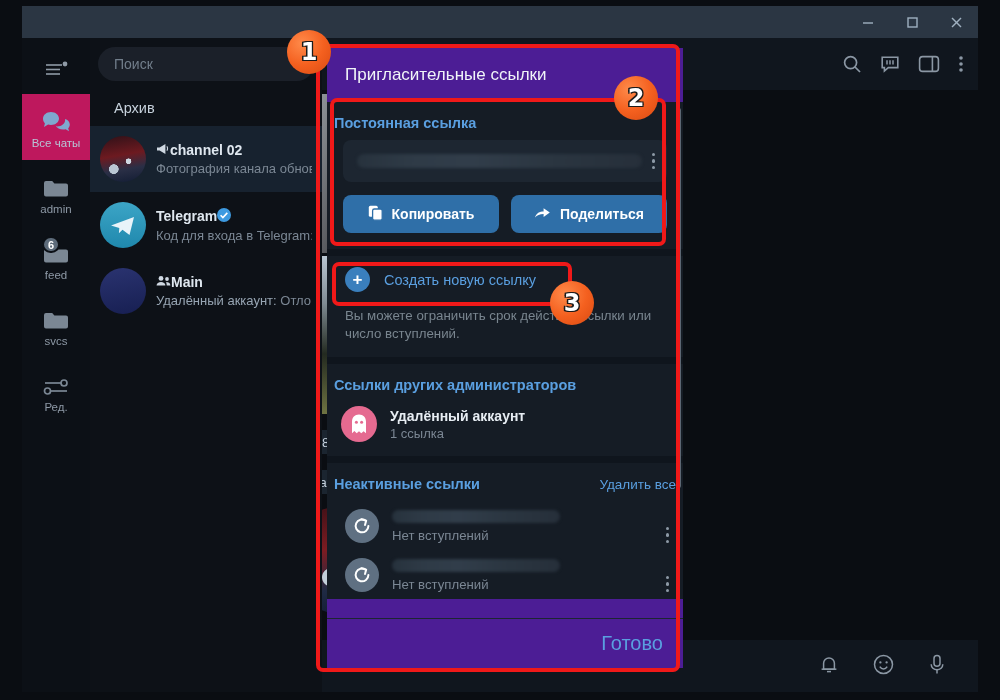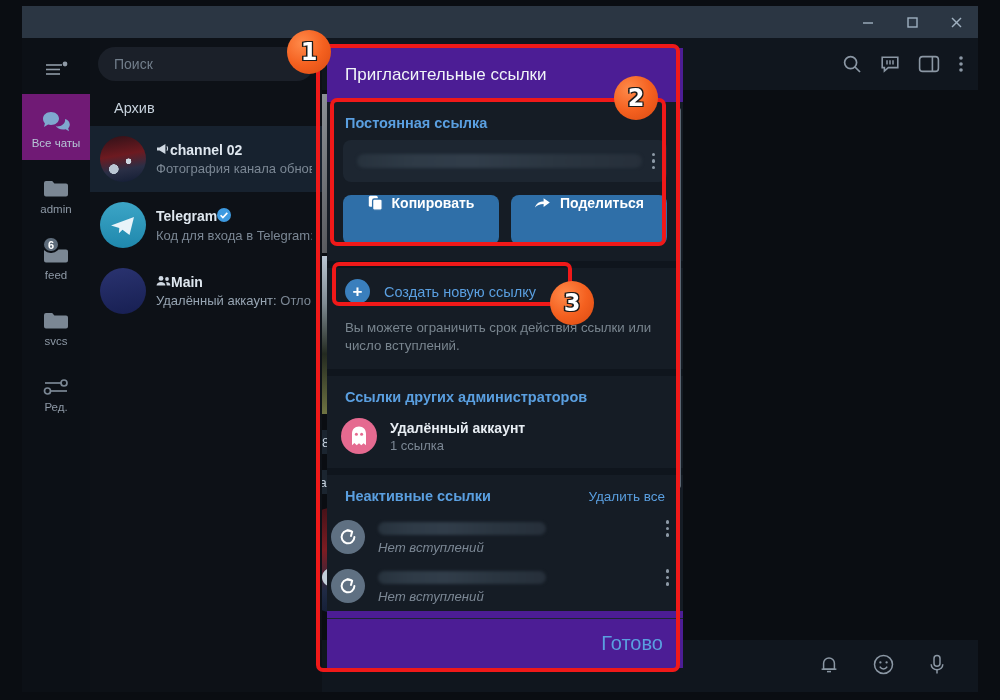--- a/index.html
+++ b/index.html
@@ -48,21 +48,21 @@
     display: flex; align-items: center; justify-content: center;
     color: #8f9aa6;
   }
   .rail-item {
     width: 68px; height: 66px;
     display: flex; flex-direction: column; align-items: center; justify-content: center;
     gap: 3px;
     color: #7b8794;
     position: relative;
   }
-  .rail-item.active { background: #701a75; color: #7fa8cf; }
+  .rail-item.active { background: #be185d; color: #7fa8cf; }
   .rail-item .rail-label {
     font-size: 11.5px; line-height: 13px;
     color: #8d98a5;
     max-width: 64px; overflow: hidden; text-overflow: ellipsis; white-space: nowrap;
   }
   .rail-item.active .rail-label { color: #b6c6d6; }
   .rail-icn { height: 30px; display: flex; align-items: flex-end; justify-content: center; position: relative; }
   .badge-count {
     position: absolute; right: 10px; top: 0px;
     min-width: 17px; height: 17px; border-radius: 9px;
@@ -208,44 +208,44 @@
     padding: 0 18px;
     color: #f0f4f8; font-size: 17px;
   }
   .modal-scroll {
     flex: 1; overflow: hidden; position: relative;
   }
   .sec { background: #151c25; }
   .sec + .sec { border-top: 7px solid #0f151d; }
   .sec-head {
     color: #5a9fe0; font-size: 14.5px; font-weight: bold;
-    padding: 13px 18px 9px;
+    padding: 13px 7px 9px;
     display: flex; align-items: center; justify-content: space-between;
   }
   .sec-head .action { color: #5a9fe0; font-size: 13.5px; font-weight: normal; }
   .link-field {
     margin: 0 16px; height: 42px; border-radius: 8px;
     background: #1d2631;
     display: flex; align-items: center; justify-content: space-between;
     padding: 0 12px 0 14px;
   }
   .redacted {
     height: 14px; border-radius: 7px; flex: 1;
     background: linear-gradient(90deg,#27323d 0%,#2e3a46 18%,#313d4a 40%,#2a3540 70%,#262f3a 100%);
     filter: blur(1.6px);
     margin-right: 10px;
   }
   .kebab { display: flex; flex-direction: column; gap: 3px; }
   .kebab i { width: 3.5px; height: 3.5px; border-radius: 50%; background: #8d99a6; display: block; }
   .btn-row { display: flex; gap: 12px; padding: 13px 16px 16px; }
   .btn {
-    flex: 1; height: 50px; border-radius: 8px;
+    flex: 1; height: 38px; border-radius: 8px;
     background: #2f6fa8; color: #ffffff;
     font-size: 14px; font-weight: bold;
-    display: flex; align-items: flex-start; justify-content: center; gap: 9px;
+    display: flex; align-items: center; justify-content: center; gap: 9px;
   }
   .row-create {
     display: flex; align-items: center; gap: 14px;
     padding: 11px 18px;
   }
   .plus-circle {
     width: 25px; height: 25px; border-radius: 50%;
     background: #3a7fbd; color: #fff;
     display: flex; align-items: center; justify-content: center;
     font-size: 17px; line-height: 1; font-weight: bold;
@@ -257,23 +257,22 @@
   }
   .admin-row { display: flex; align-items: center; gap: 13px; padding: 4px 14px 14px; }
   .ghost-av {
     width: 36px; height: 36px; border-radius: 50%;
     background: #e56a90; color: #fff;
     display: flex; align-items: center; justify-content: center;
   }
   .admin-name { color: #e7edf3; font-size: 14px; font-weight: bold; }
   .admin-sub { color: #7b8794; font-size: 13px; margin-top: 2px; }
   .inactive-row {
-    display: flex; align-items: flex-start; gap: 13px;
-    padding: 7px 14px 7px 4px;
-    font-style: italic;
+    display: flex; align-items: flex-end; gap: 13px;
+    padding: 7px 14px 7px 18px;
   }
   .revoke-av {
     width: 34px; height: 34px; border-radius: 50%;
     background: #5f7082; color: #fff; flex: 0 0 34px;
     display: flex; align-items: center; justify-content: center;
   }
   .inactive-meta { flex: 1; min-width: 0; }
   .inactive-meta .redacted { height: 13px; margin: 2px 0 5px; max-width: 168px; filter: blur(1.8px); }
   .inactive-sub { color: #7b8794; font-size: 13.2px; }
   .modal-footer {

